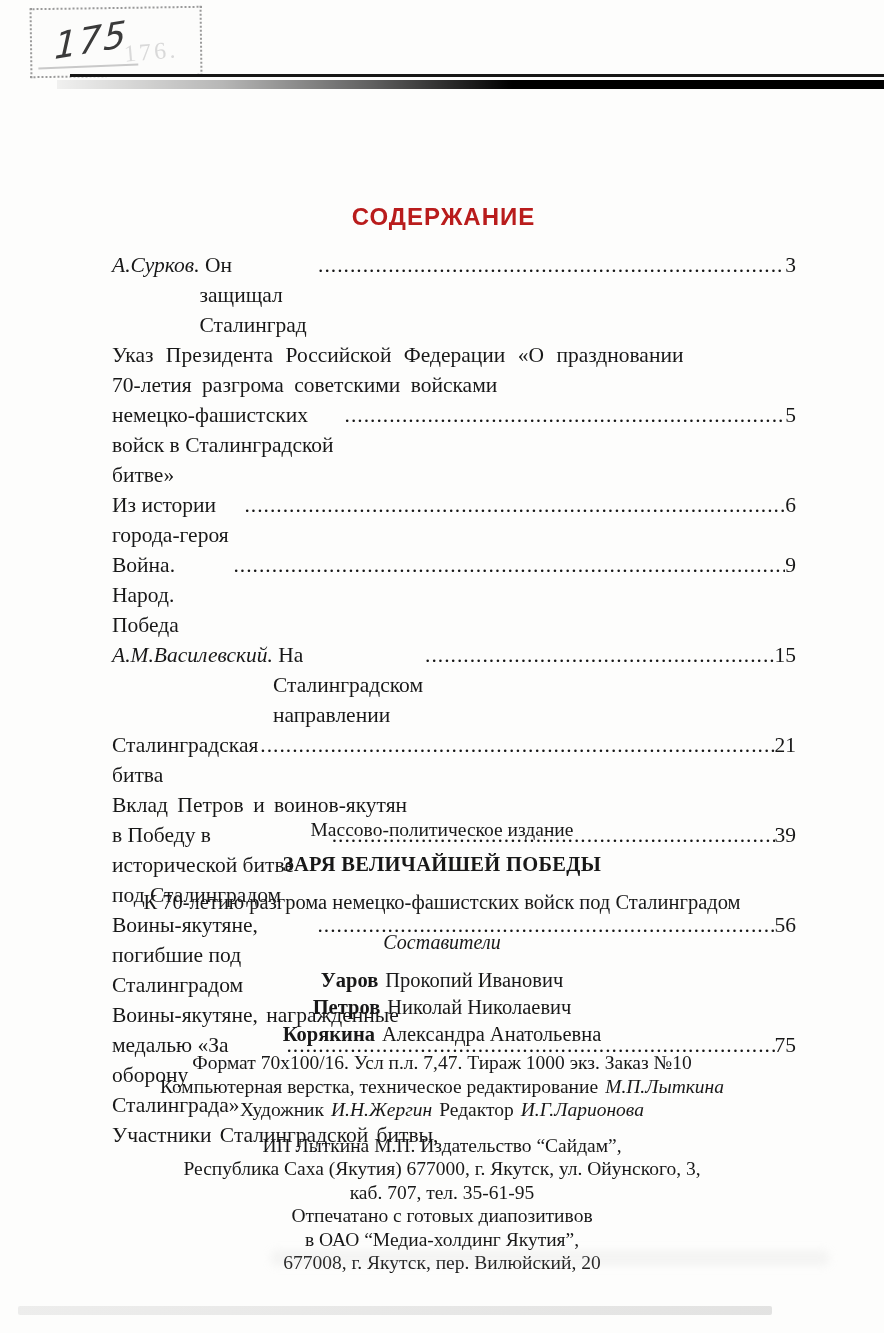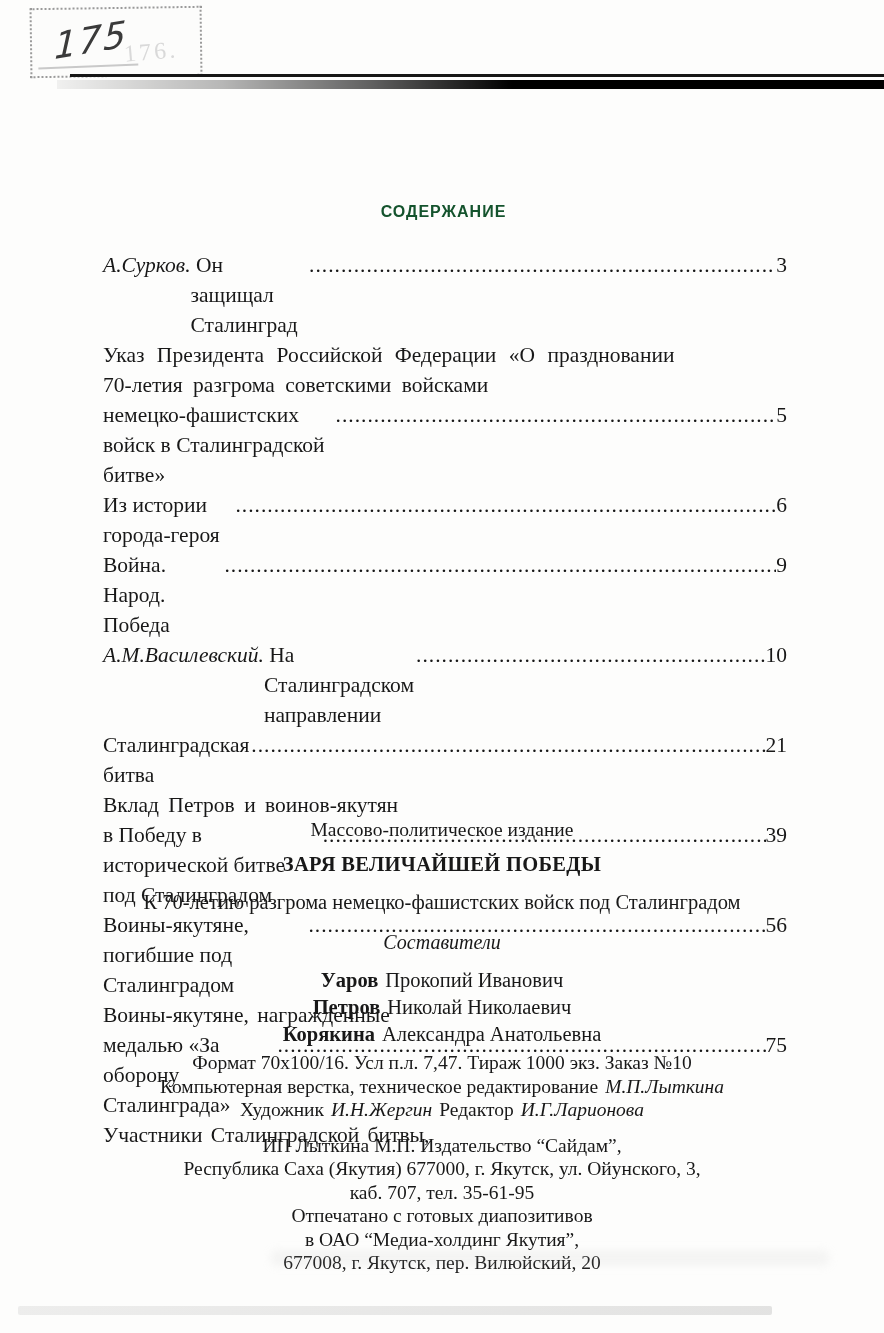--- a/index.html
+++ b/index.html
@@ -17,22 +17,22 @@
   .stamp-scribble{position:absolute;left:6px;bottom:8px;width:100px;height:0;
     border-bottom:2px solid #c9c9c9;transform:rotate(-1.5deg);}
 
   
   .rule-thin{position:absolute;left:70px;top:74px;width:814px;height:3px;background:#161616;}
   .rule-grad{position:absolute;left:57px;top:80px;width:827px;height:9px;
     background:linear-gradient(to right,rgba(0,0,0,0.05) 0%,rgba(0,0,0,0.28) 20%,rgba(0,0,0,0.62) 38%,#000 55%,#000 100%);}
 
   
   .toc-title{position:absolute;left:103px;top:203px;width:681px;text-align:center;
-    font-family:"Liberation Sans",sans-serif;font-size:16px;font-weight:600;letter-spacing:1px;color:#14532d;}
-  .toc{position:absolute;left:103px;top:250px;width:684px;}
+    font-family:"Liberation Sans",sans-serif;font-size:24px;font-weight:600;letter-spacing:1px;color:#b91c1c;}
+  .toc{position:absolute;left:112px;top:250px;width:684px;}
   .toc-row{display:flex;align-items:baseline;font-size:21.5px;line-height:30px;white-space:pre-wrap;}
   .toc-author{font-style:italic;}
   .leader{flex:1 1 auto;overflow:hidden;white-space:nowrap;padding-left:2px;}
   .leader::before{content:"...................................................................................................................................................";letter-spacing:1px;}
   .toc-page{white-space:nowrap;}
   .ws-7{word-spacing:7px;}
   .ws-5{word-spacing:5px;}
   .ws-4{word-spacing:4px;}
   .ws-3{word-spacing:3px;}
 
@@ -87,21 +87,21 @@
     <div class="toc-row">
       <span>немецко-фашистских войск в Сталинградской битве»</span><span class="leader"></span><span class="toc-page">5</span>
     </div>
     <div class="toc-row">
       <span>Из истории города-героя</span><span class="leader"></span><span class="toc-page">6</span>
     </div>
     <div class="toc-row">
       <span>Война. Народ. Победа</span><span class="leader"></span><span class="toc-page">9</span>
     </div>
     <div class="toc-row">
-      <span class="toc-author">А.М.Василевский.</span><span> На Сталинградском направлении</span><span class="leader"></span><span class="toc-page">10</span>
+      <span class="toc-author">А.М.Василевский.</span><span> На Сталинградском направлении</span><span class="leader"></span><span class="toc-page">15</span>
     </div>
     <div class="toc-row">
       <span>Сталинградская битва</span><span class="leader"></span><span class="toc-page">21</span>
     </div>
     <div class="toc-row ws-4">
       <span>Вклад Петров и воинов-якутян</span>
     </div>
     <div class="toc-row">
       <span>в Победу в исторической битве под Сталинградом</span><span class="leader"></span><span class="toc-page">39</span>
     </div>

